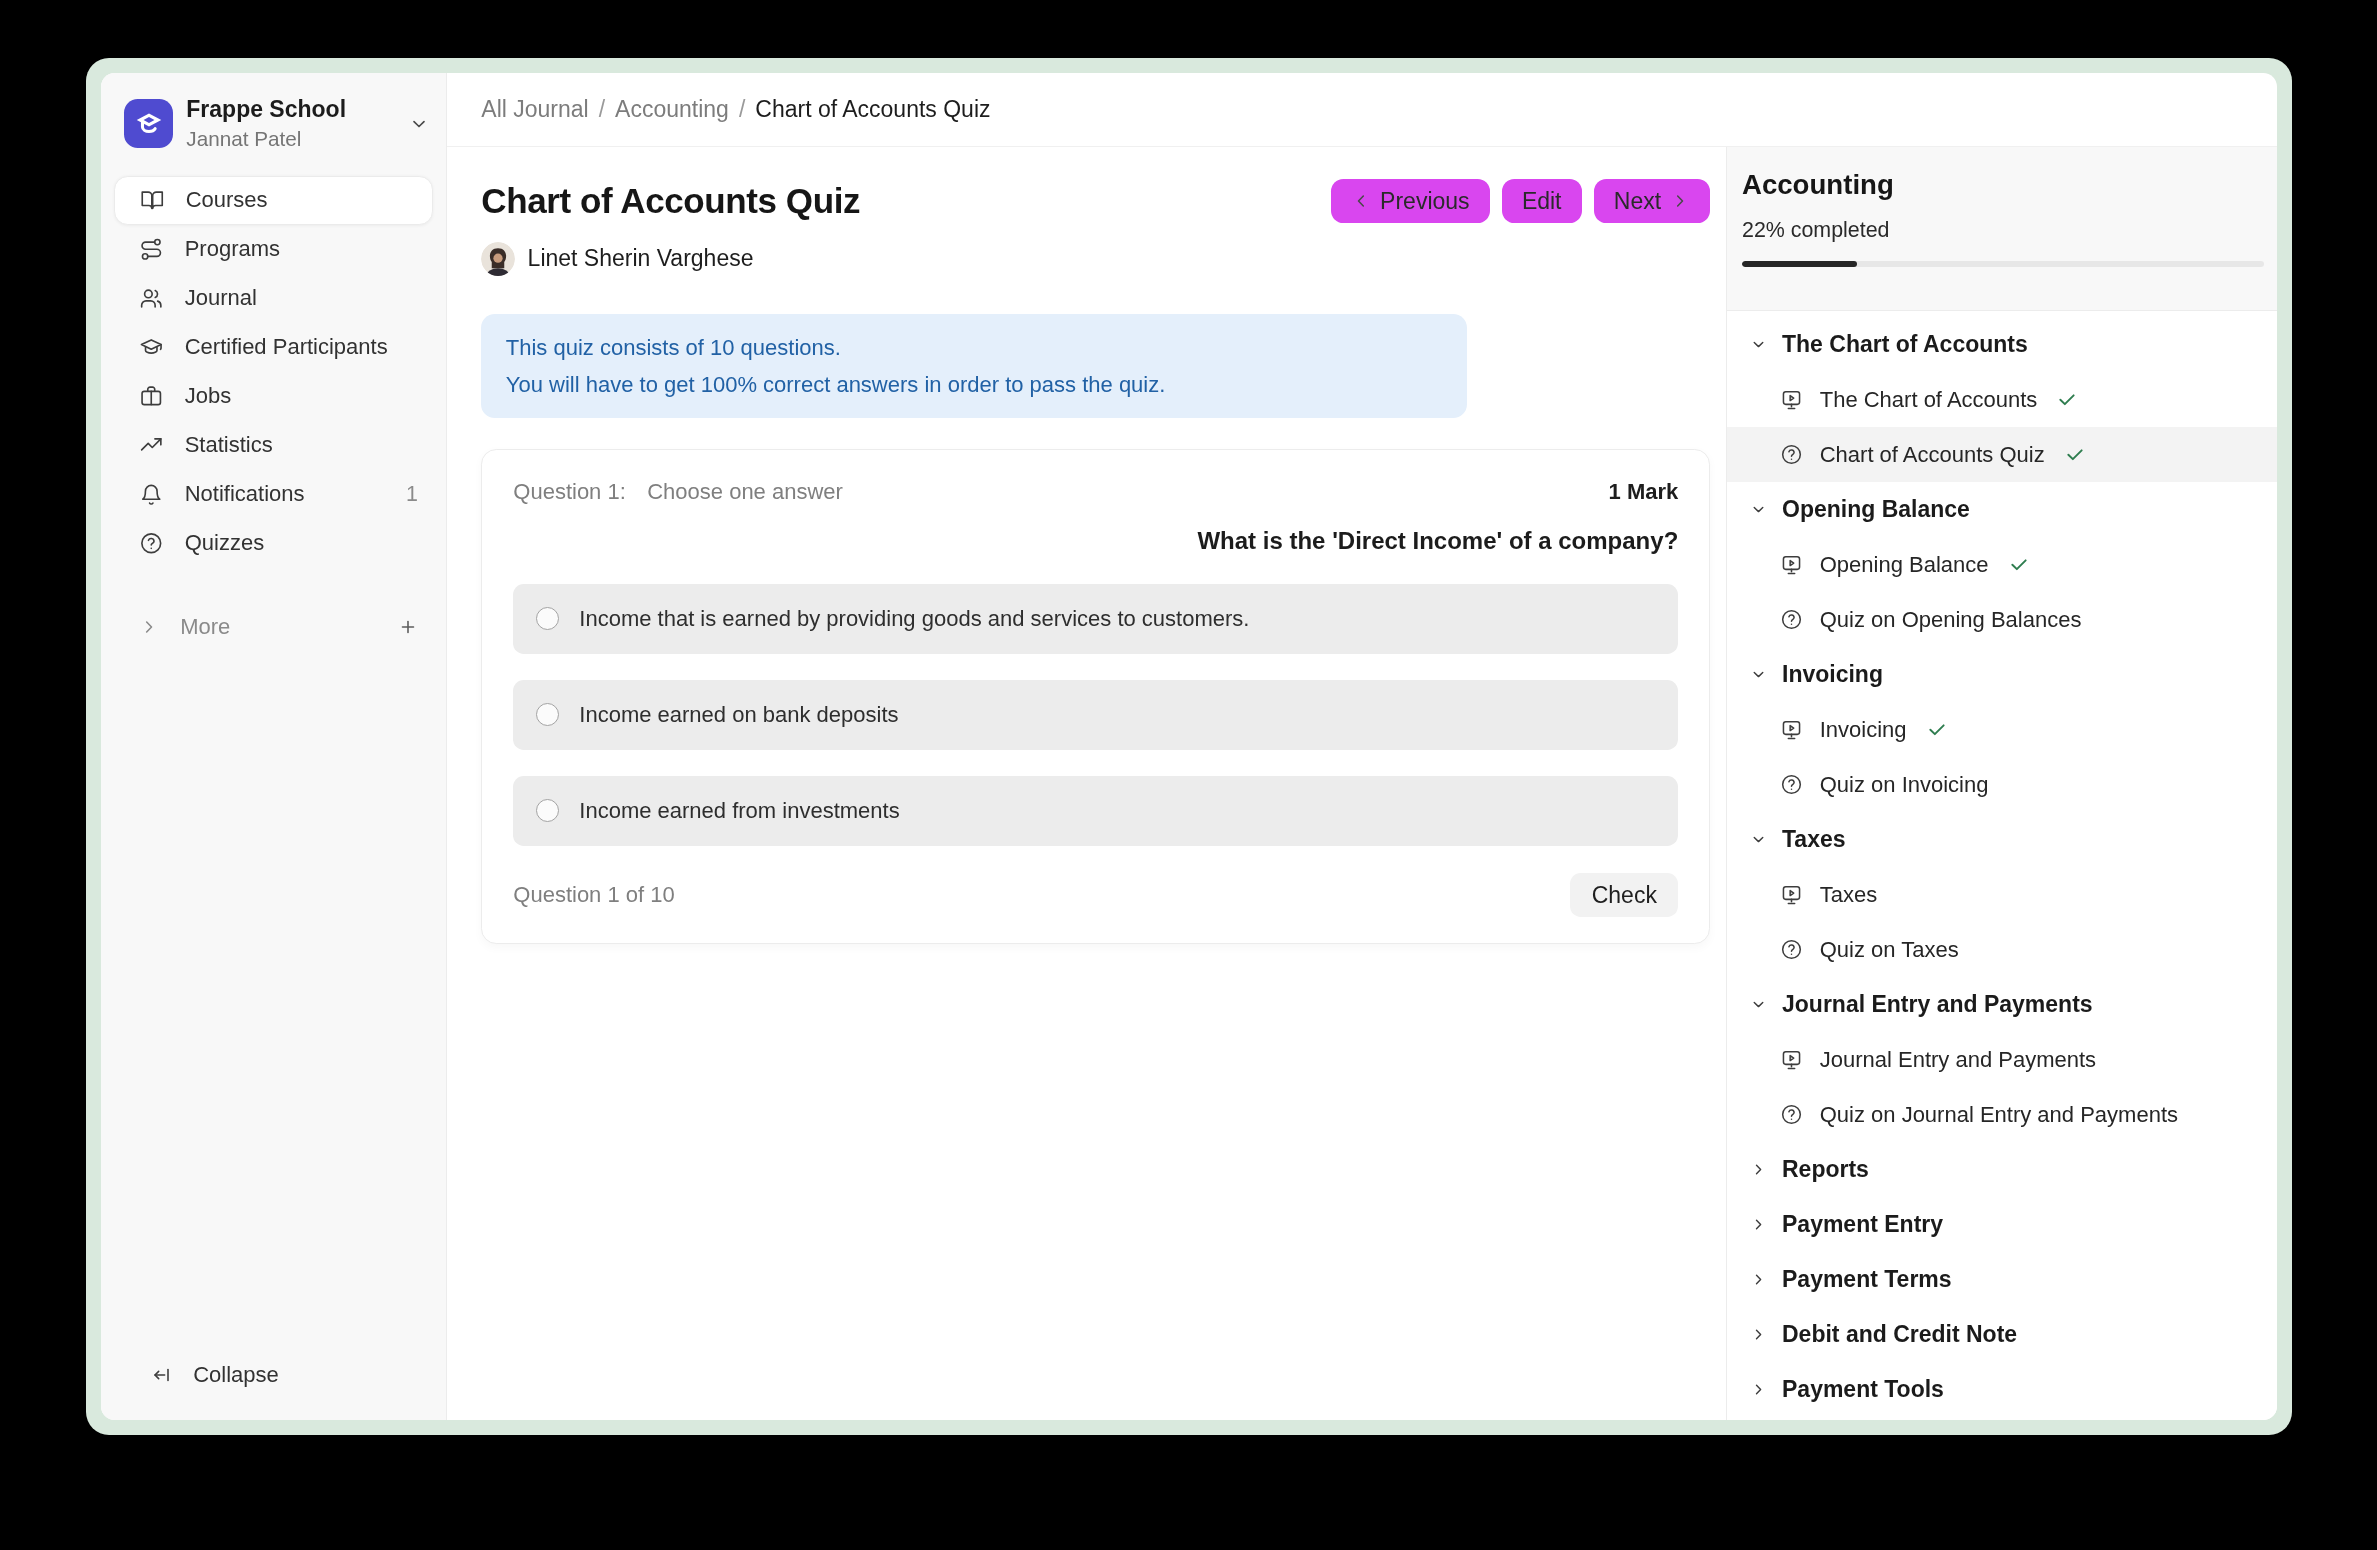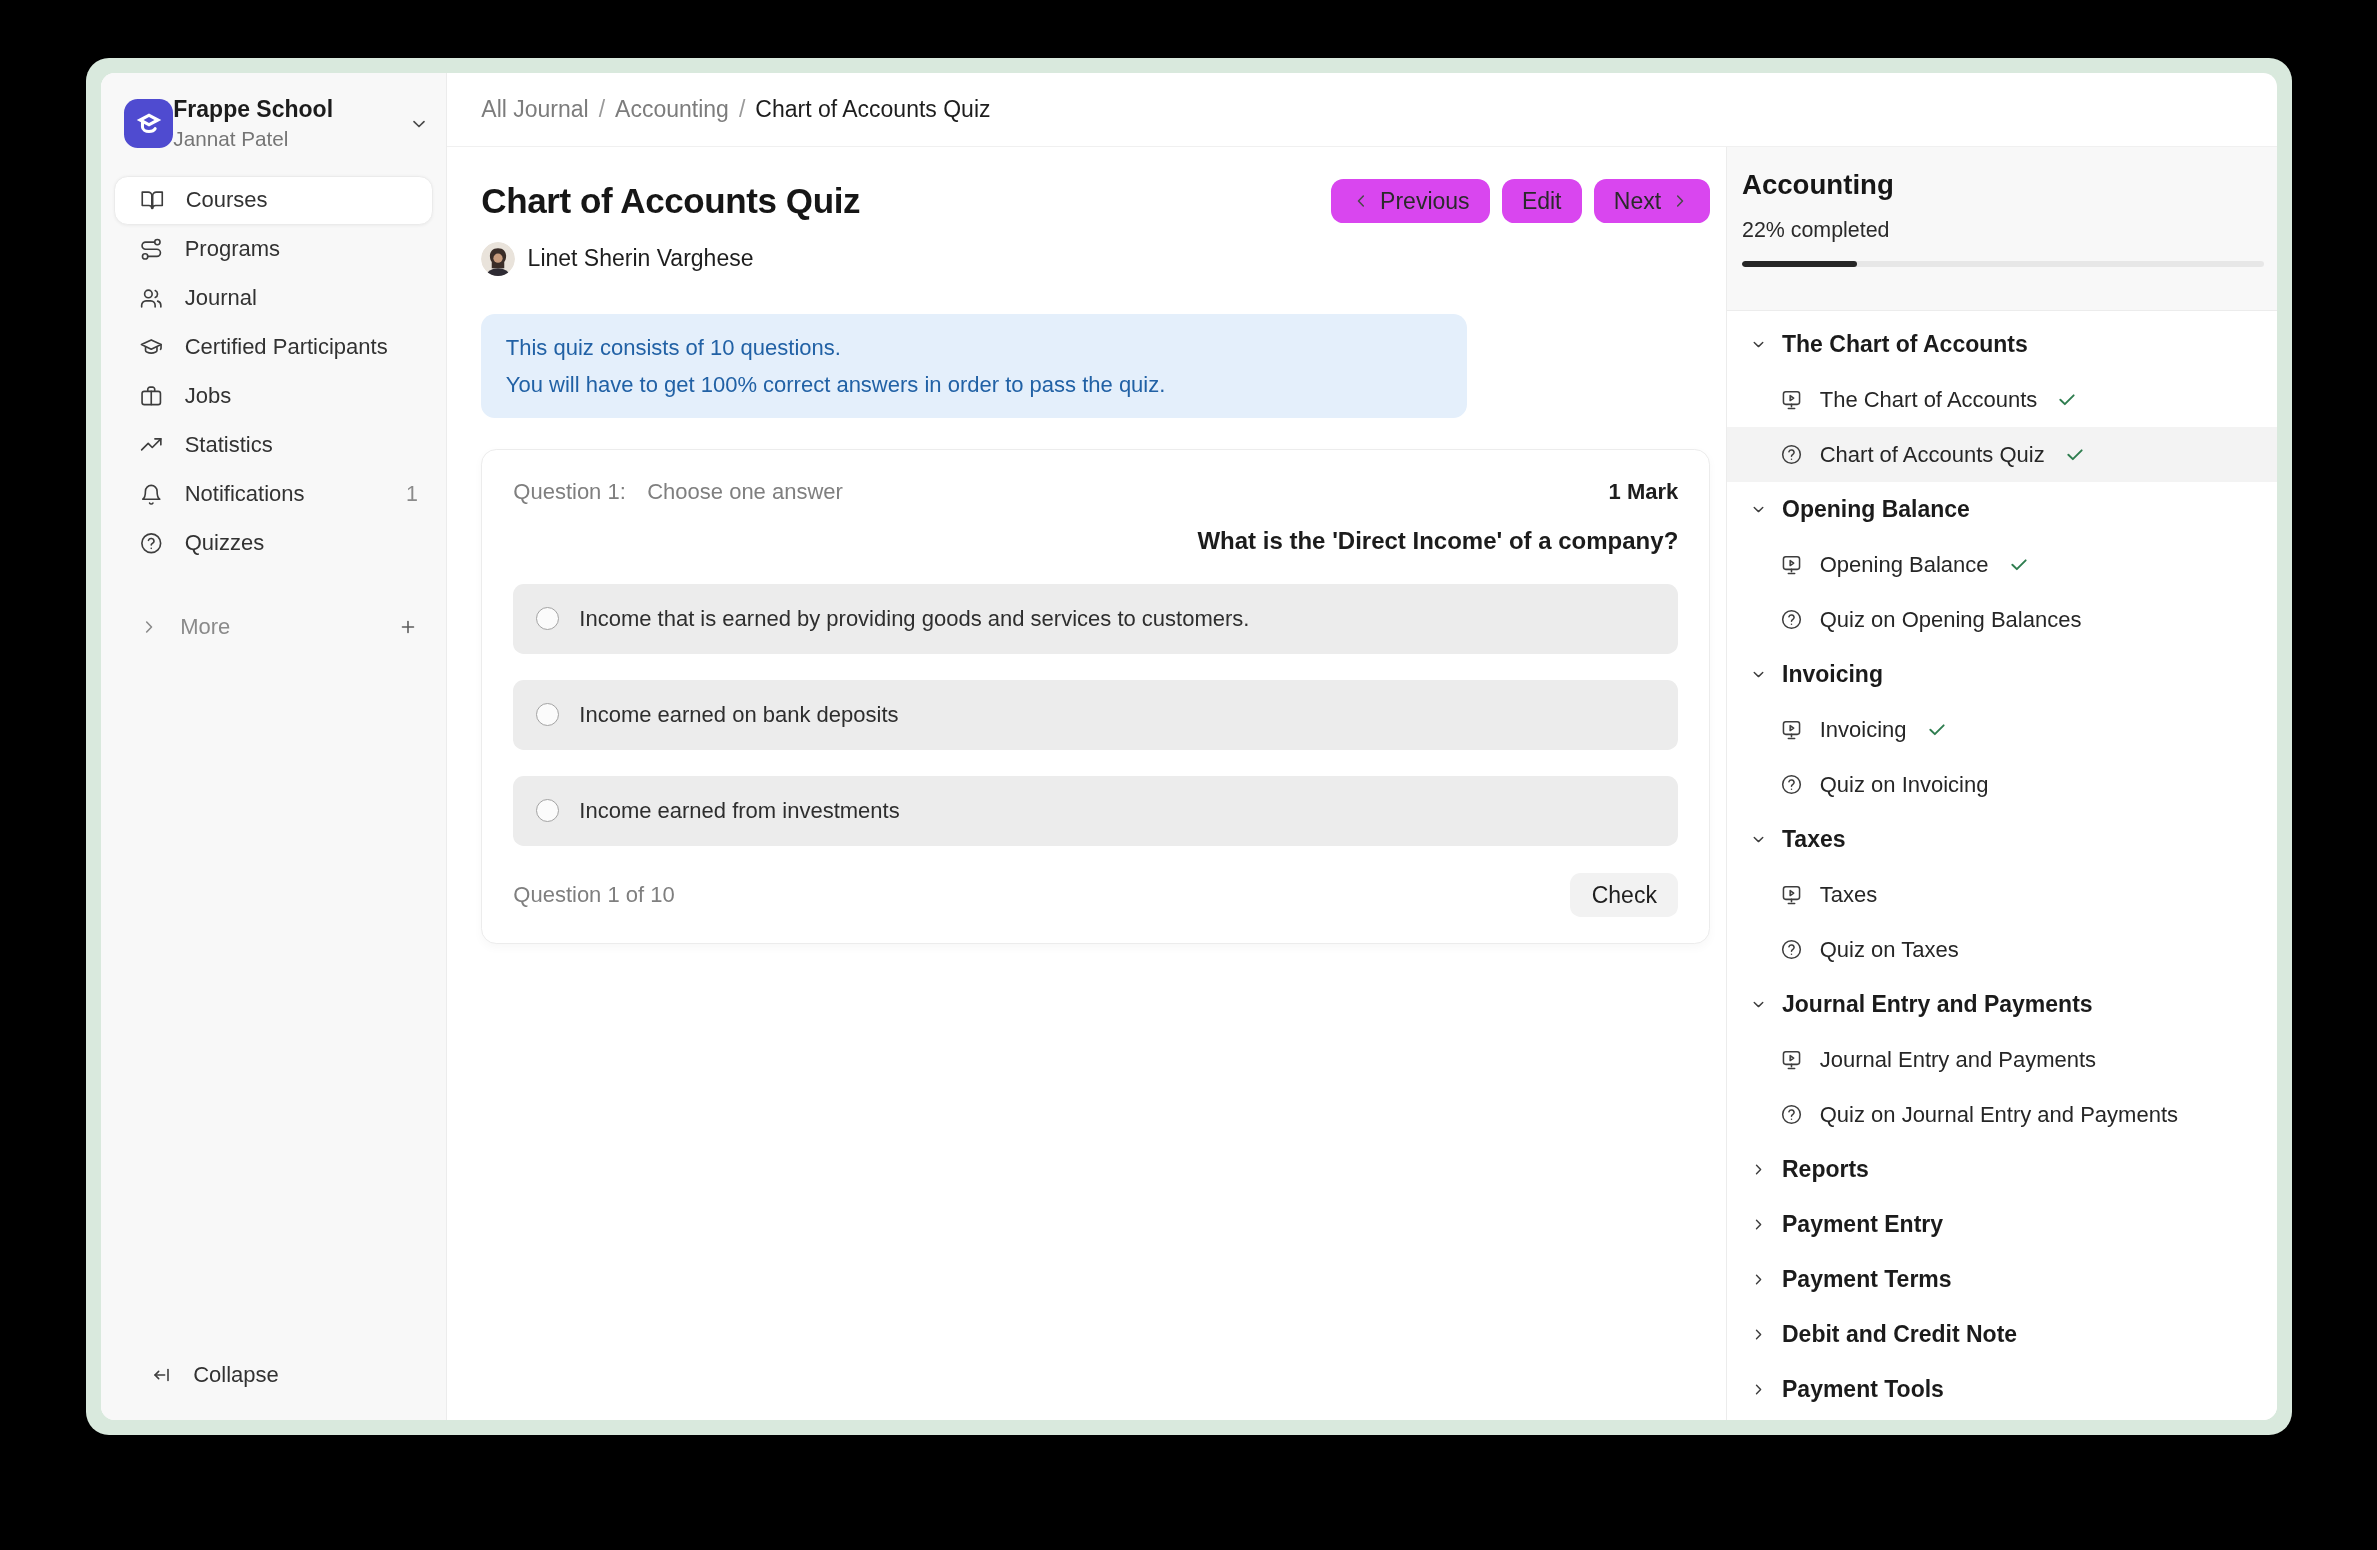--- a/index.html
+++ b/index.html
@@ -4,21 +4,21 @@
 <style>
   html,body{margin:0;padding:0;background:#000;width:2377px;height:1550px;overflow:hidden;
     font-family:"Liberation Sans","DejaVu Sans",sans-serif;-webkit-font-smoothing:antialiased;}
   *{box-sizing:border-box;}
   .window{position:absolute;left:86px;top:58px;width:2206px;height:1377px;background:#d9e9dd;
     border-radius:23px;padding:15.3px;}
   .app{width:100%;height:100%;background:#fff;border-radius:13.8px;overflow:hidden;display:flex;}
 
   
   .lsb{width:346px;flex:none;background:#f8f8f8;border-right:0.8px solid #ececec;position:relative;}
-  .brand{display:flex;align-items:center;gap:0;padding:23px 17px 18.4px 23px;}
+  .brand{display:flex;align-items:center;gap:13px;padding:23px 17px 18.4px 23px;}
   .logo{width:49px;height:49px;border-radius:13.8px;background:#4f4bd0;display:flex;align-items:center;justify-content:center;flex:none;}
   .brand-text{display:flex;flex-direction:column;gap:3.8px;min-width:0;}
   .brand-title{font-size:23px;font-weight:700;color:#1c1c1c;}
   .brand-sub{font-size:20.7px;color:#757575;}
   .brand-chevron{margin-left:auto;color:#4b4b4b;display:flex;}
   .menu{padding:0 13px;margin-top:6.1px;display:flex;flex-direction:column;}
   .side-item{height:49px;border-radius:13.8px;display:flex;align-items:center;gap:21.4px;padding:0 15.3px 0 24.5px;
     font-size:22px;color:#323232;cursor:default;}
   .side-item .ic{display:flex;color:#3d3d3d;flex:none;}
   .side-item.active{background:#fff;border:0.8px solid #ebebeb;box-shadow:0 0.8px 3.1px rgba(0,0,0,.05);}

